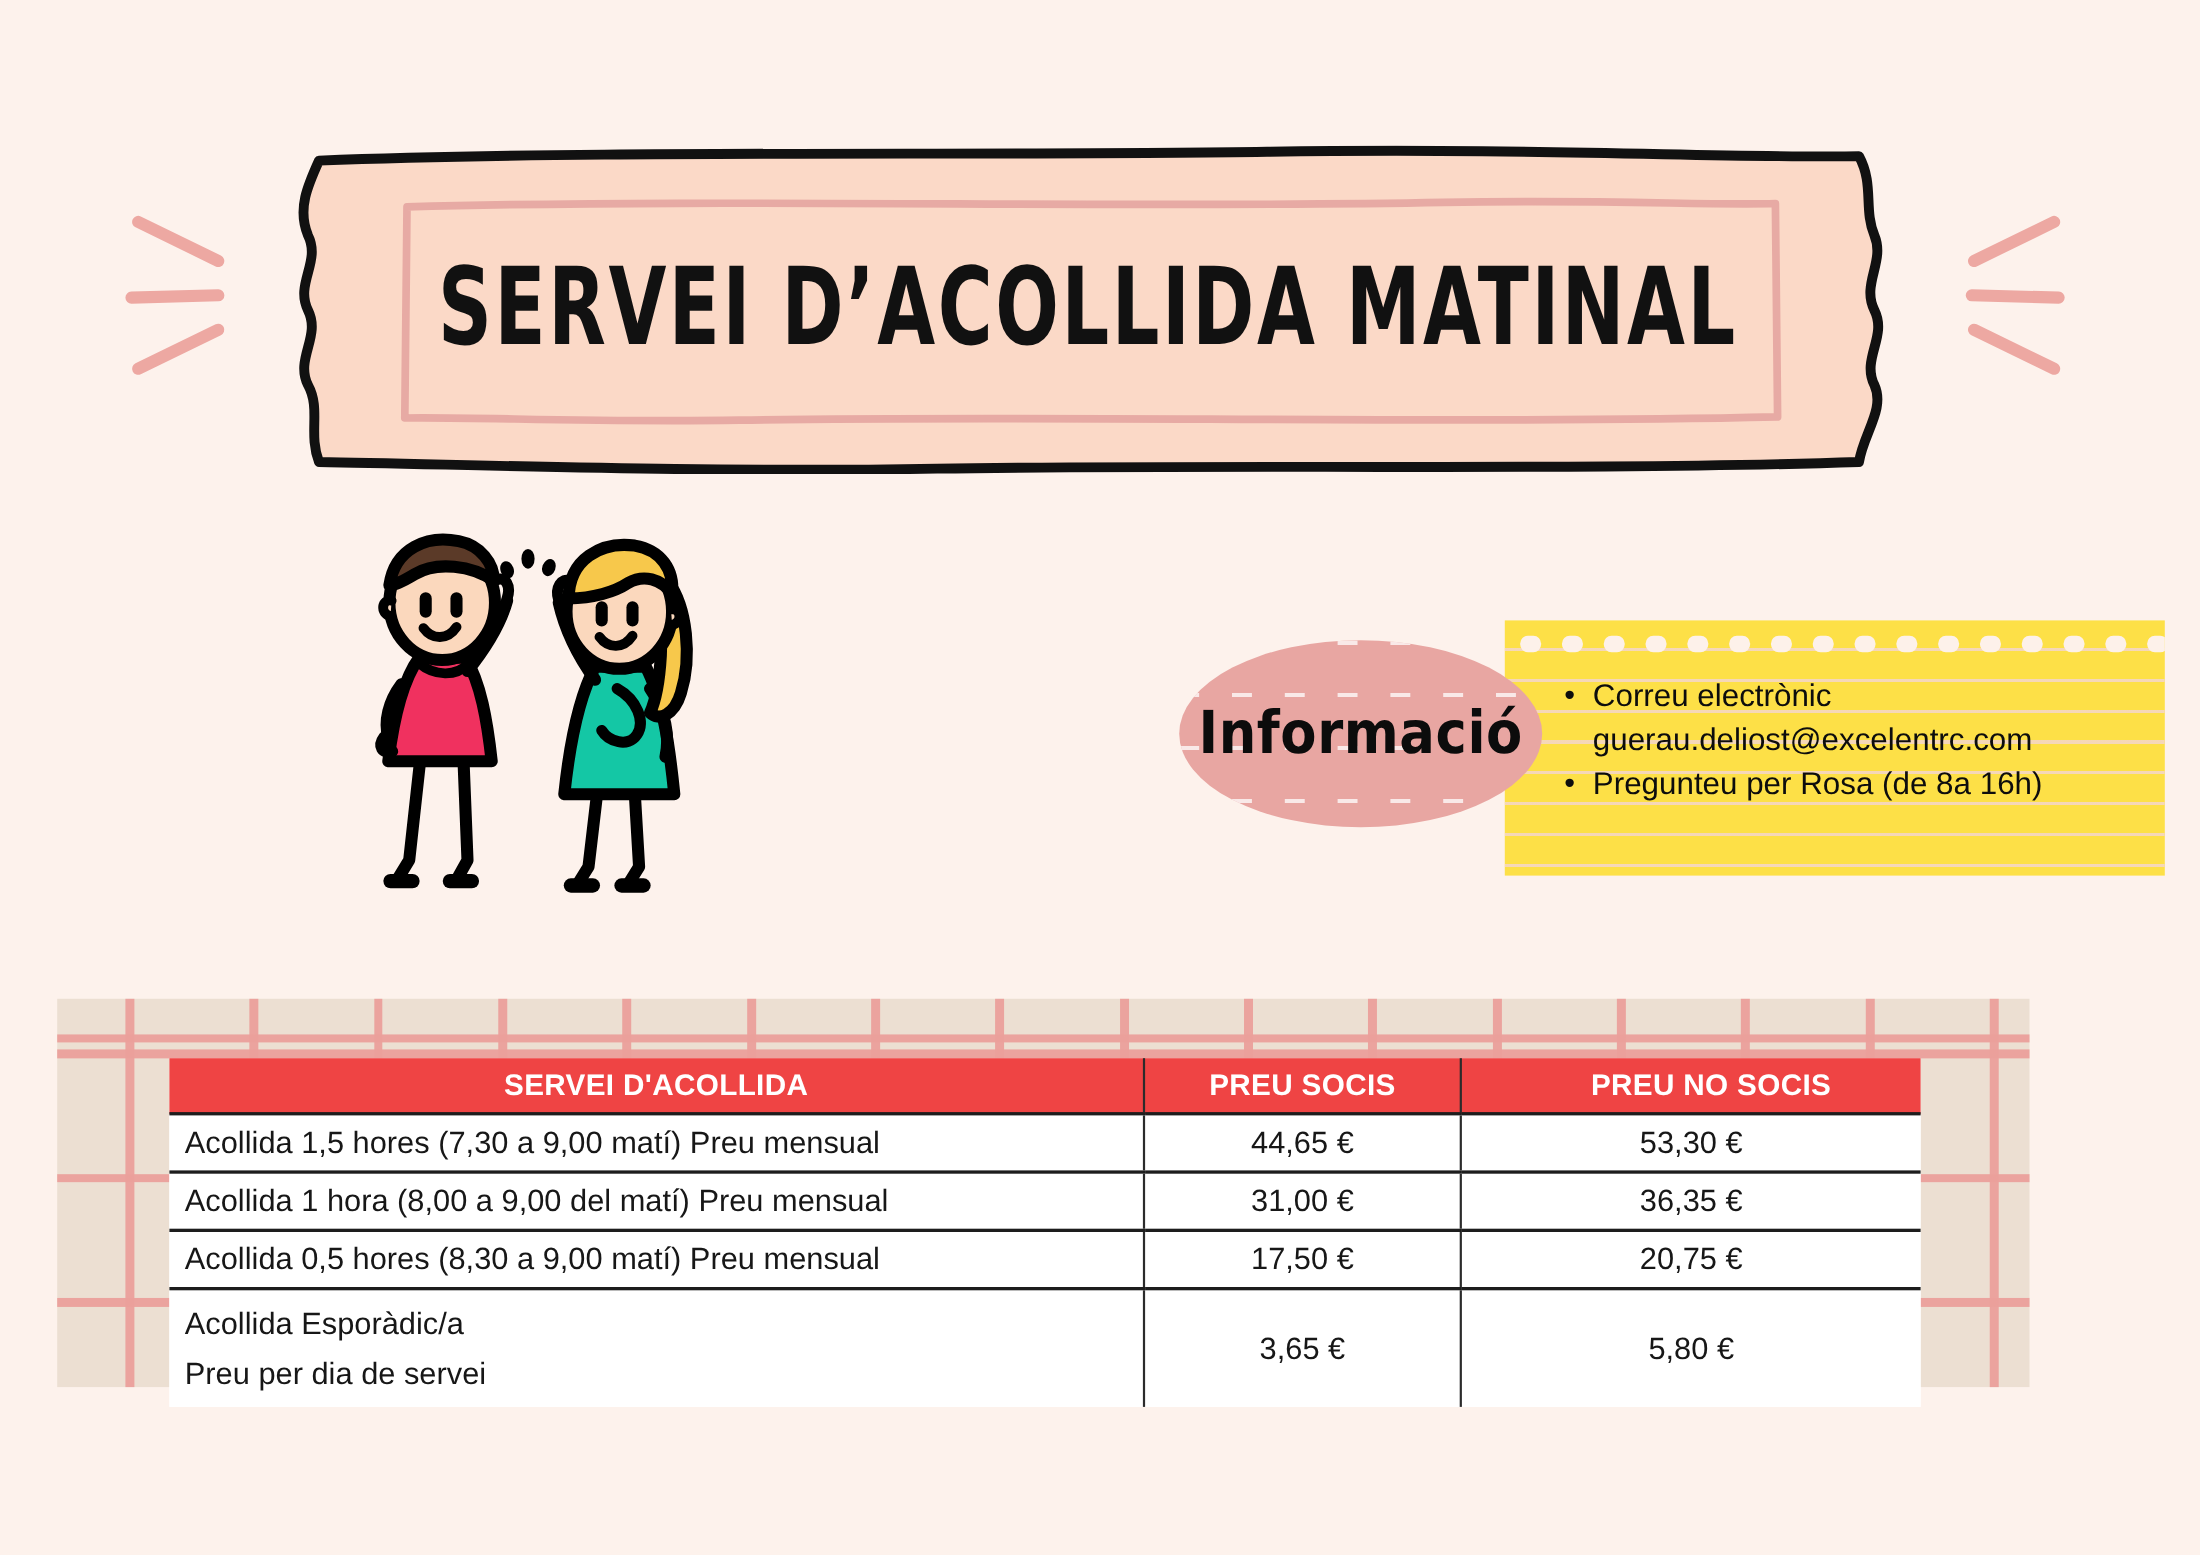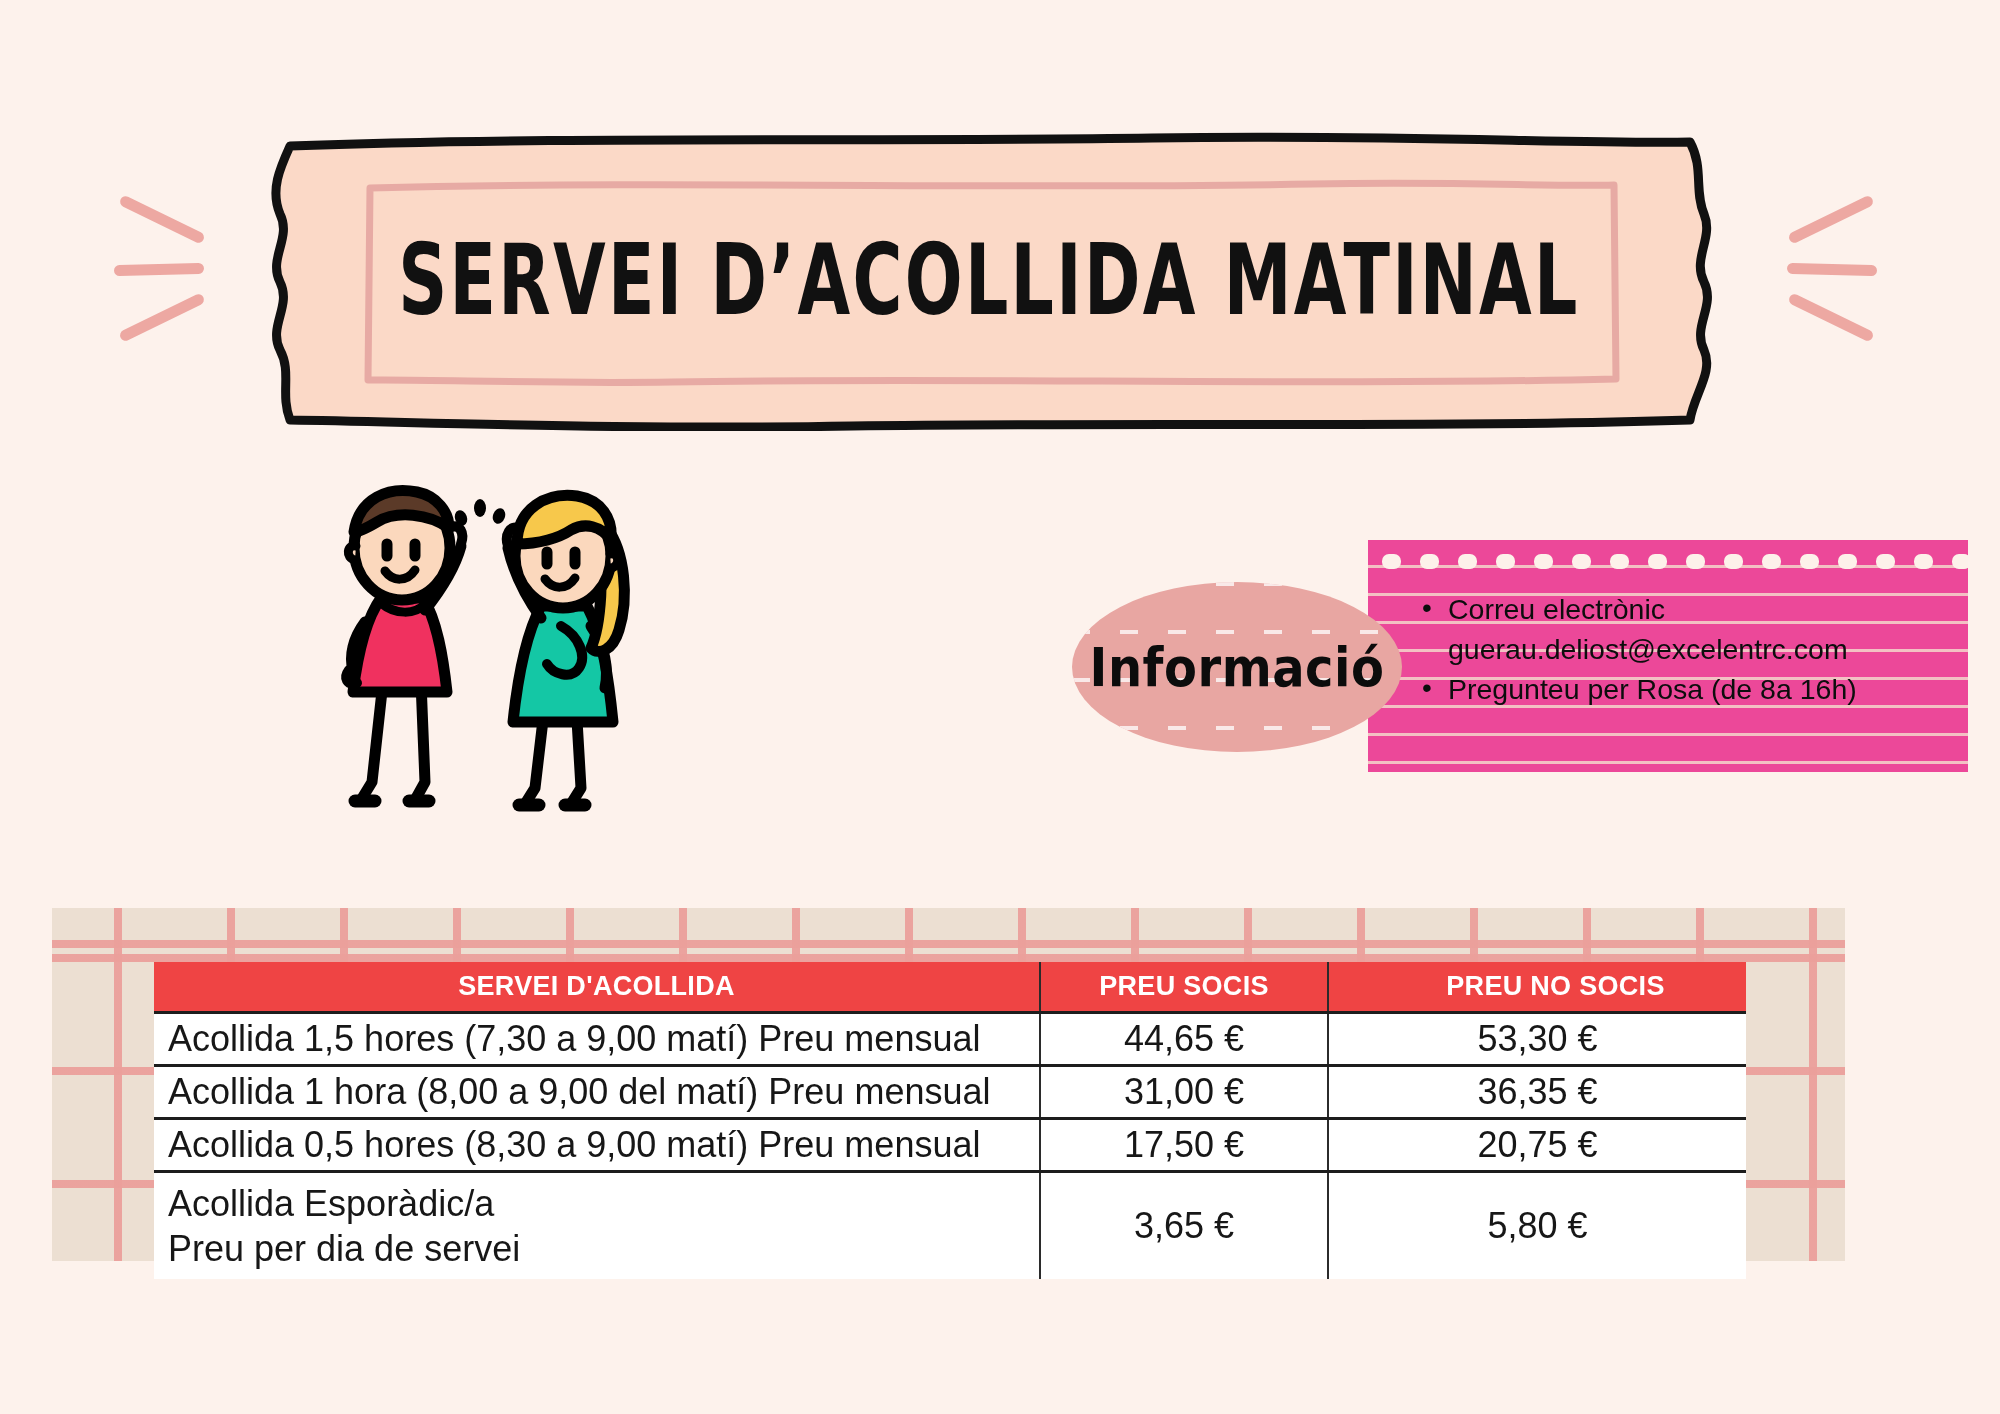--- a/index.html
+++ b/index.html
@@ -100,24 +100,24 @@
     font-size: 48px;
     font-weight: 700;
     letter-spacing: 0.5px;
     transform: scaleY(1.12);
   }
 
   
   #note-paper {
     position: absolute;
     left: 1368px;
-    top: 540px;
+    top: 564px;
     width: 600px;
     height: 232px;
-    background: #ec4899;
+    background: #fde047;
     overflow: hidden;
   }
   #note-paper .rules {
     position: absolute;
     left: 0; top: 0; right: 0; bottom: 0;
     background-image: repeating-linear-gradient(to bottom,
       rgba(255,255,255,0) 0px, rgba(255,255,255,0) 25px,
       rgba(244,214,203,0.85) 25px, rgba(244,214,203,0.85) 28px);
   }
   #note-holes {
@@ -205,21 +205,21 @@
     height: 49px;
     vertical-align: middle;
     text-align: center;
     border-right: 2px solid #2b2b2b;
     border-bottom: 3px solid #1d1d1d;
   }
   #pricing-table thead th:last-child { border-right: none; padding-left: 36px; }
   #pricing-table tbody td {
     background: #ffffff;
     color: #171717;
-    font-size: 36px;
+    font-size: 28px;
     height: 50px;
     vertical-align: middle;
     border-bottom: 3px solid #1d1d1d;
     border-right: 2px solid #2b2b2b;
   }
   #pricing-table tbody tr:last-child td { border-bottom: none; }
   #pricing-table tbody td:last-child { border-right: none; }
   #pricing-table td.svc {
     text-align: left;
     padding-left: 14px;

